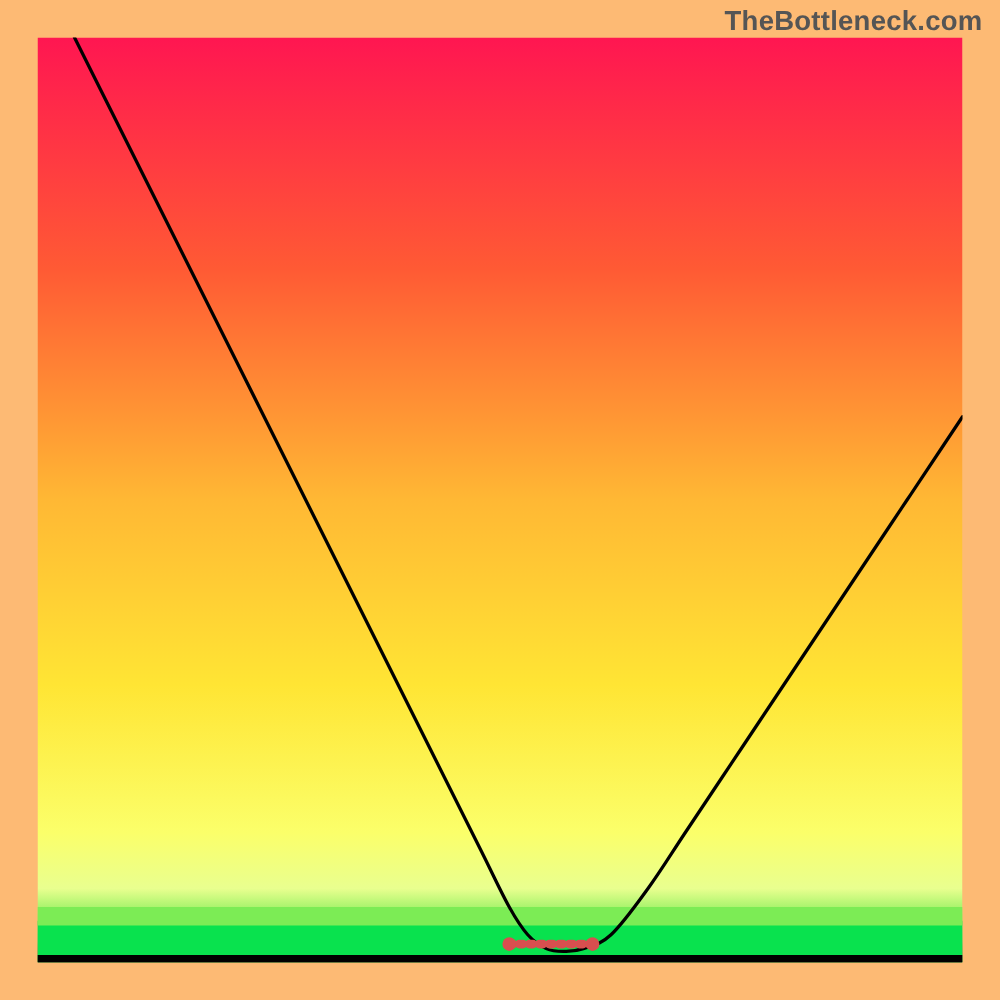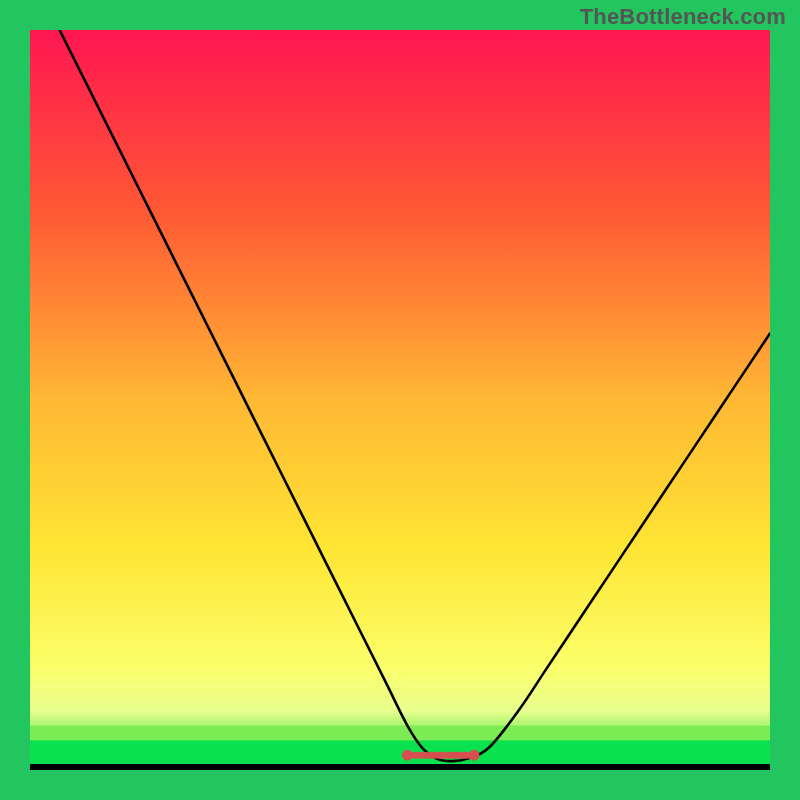--- a/index.html
+++ b/index.html
@@ -6,21 +6,21 @@
     margin: 0;
     padding: 0;
     width: 800px;
     height: 800px;
     background: #000;
     overflow: hidden;
   }
   .outer {
     width: 800px;
     height: 800px;
-    background: #22c55e;
+    background: #fdba74;
     position: relative;
   }
   .watermark {
     position: absolute;
     top: 4px;
     right: 14px;
     color: #555;
     font-family: Arial, Helvetica, sans-serif;
     font-size: 22px;
     font-weight: bold;

